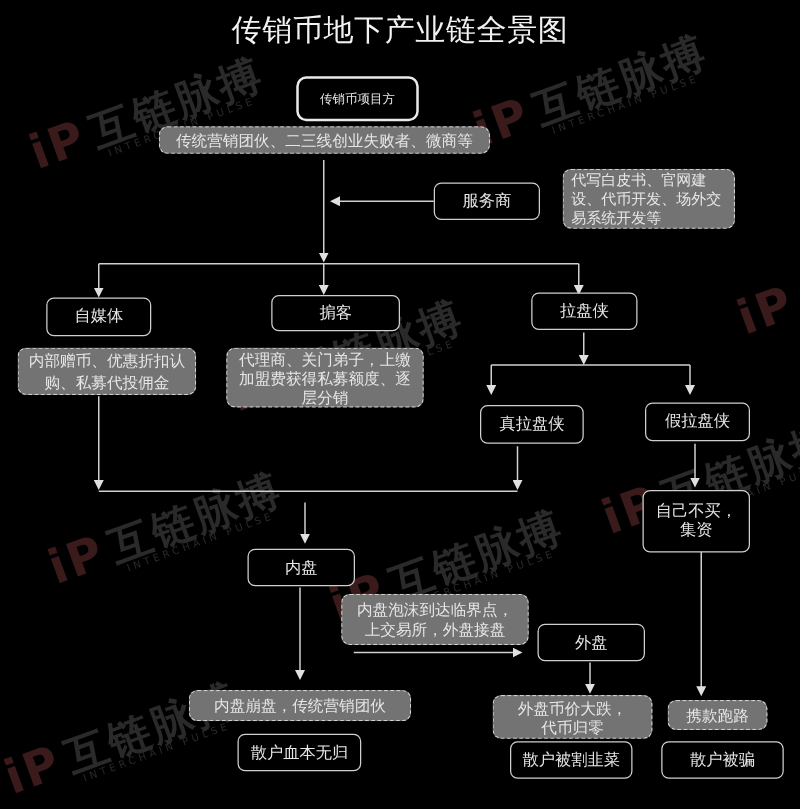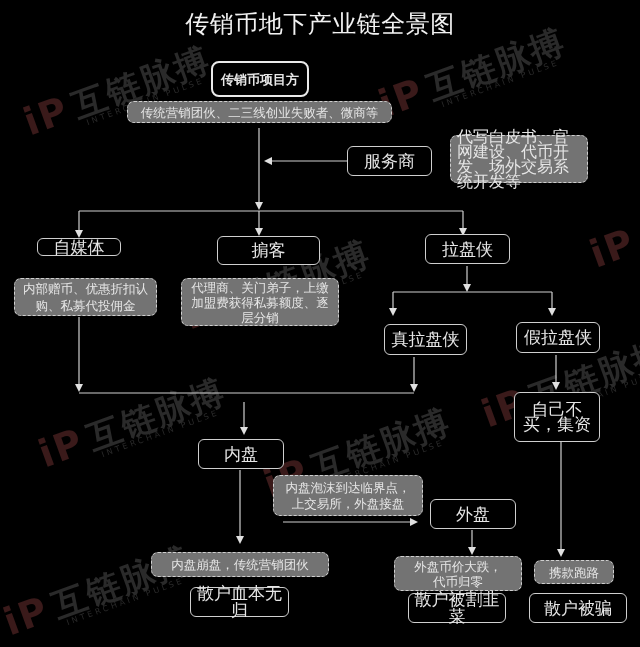--- a/index.html
+++ b/index.html
@@ -10,24 +10,24 @@
       color: #e8e8e8;
     }
     .title {
       position: absolute; left: 0; top: 8px; width: 640px; text-align: center;
       font-size: 24px; color: #f2f2f2; letter-spacing: 0.5px;
     }
     .box {
       position: absolute; box-sizing: border-box;
       border: 1.2px solid #cfcfcf; border-radius: 6px;
       display: flex; align-items: center; justify-content: center;
-      text-align: center; font-size: 17px; line-height: 17px; color: #e6e6e6;
+      text-align: center; font-size: 13px; line-height: 17px; color: #e6e6e6;
       background: #000;
     }
-    .box.main { border: 2px solid #eaeaea; border-radius: 8px; font-weight: bold; font-size: 13px; }
+    .box.main { border: 2px solid #eaeaea; border-radius: 8px; font-weight: normal; font-size: 10px; margin-left: 26px; }
     .dash {
       position: absolute; box-sizing: border-box;
       border: 1.2px dashed #cfcfcf; border-radius: 7px;
       display: flex; align-items: center; justify-content: center;
       text-align: center; font-size: 12.5px; line-height: 17px; color: #e6e6e6;
       padding: 2px 6px; background: #737373;
     }
     svg.lines { position: absolute; left: 0; top: 0; }
     .wm {
       position: absolute; color: #2a2a2a; font-size: 34px; font-weight: bold;
@@ -86,23 +86,23 @@
     <line x1="472" y1="530" x2="472" y2="551" marker-end="url(#arr)"></line>
   </g>
 </svg>
 
 <div class="title">传销币地下产业链全景图</div>
 
 <div class="box main" style="left:211px;top:61px;width:98px;height:36px;">传销币项目方</div>
 <div class="dash" style="left:127px;top:101px;width:265px;height:22px;">传统营销团伙、二三线创业失败者、微商等</div>
 
 <div class="box" style="left:347px;top:146px;width:85px;height:30px;">服务商</div>
-<div class="dash" style="left:450px;top:135px;width:138px;height:48px;text-align:left;justify-content:flex-start;line-height:15px;font-size:16px;">代写白皮书、官网建设、代币开发、场外交易系统开发等</div>
+<div class="dash" style="left:450px;top:135px;width:138px;height:48px;text-align:left;justify-content:flex-start;line-height:15px;font-size:12px;">代写白皮书、官网建设、代币开发、场外交易系统开发等</div>
 
-<div class="box" style="left:37px;top:238px;width:84px;height:18px;text-align:right;">自媒体</div>
+<div class="box" style="left:37px;top:238px;width:84px;height:31px;text-align:right;">自媒体</div>
 <div class="dash" style="left:14px;top:278px;width:143px;height:38px;">内部赠币、优惠折扣认购、私募代投佣金</div>
 
 <div class="box" style="left:217px;top:236px;width:103px;height:29px;">掮客</div>
 <div class="dash" style="left:181px;top:278px;width:158px;height:48px;line-height:15px;">代理商、关门弟子，上缴加盟费获得私募额度、逐层分销</div>
 
 <div class="box" style="left:425px;top:234px;width:85px;height:30px;">拉盘侠</div>
 
 <div class="box" style="left:384px;top:324px;width:83px;height:31px;">真拉盘侠</div>
 <div class="box" style="left:516px;top:322px;width:84px;height:31px;">假拉盘侠</div>
 

